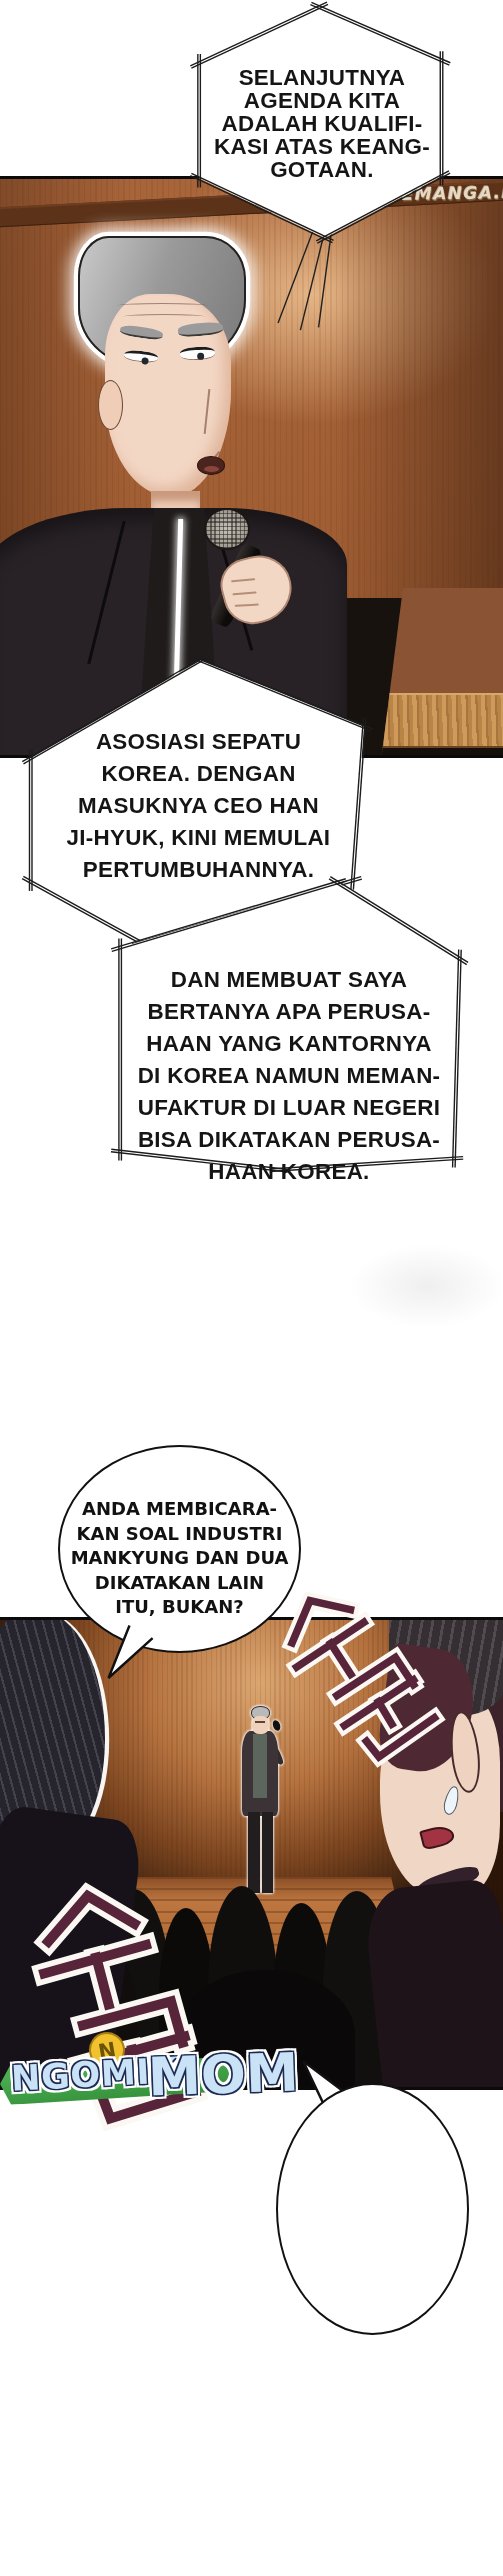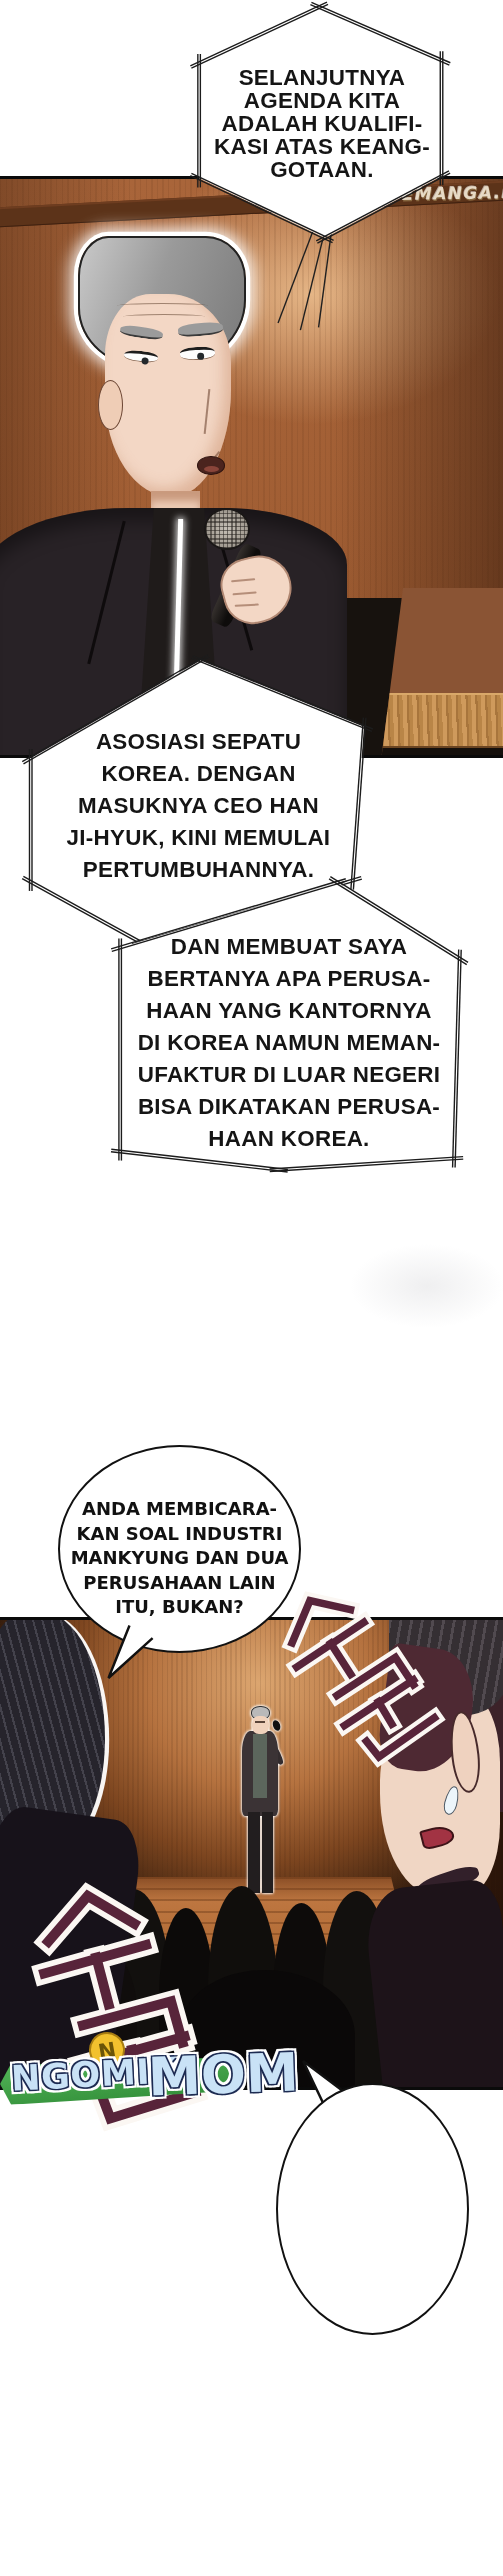--- a/index.html
+++ b/index.html
@@ -79,21 +79,21 @@
   .wm-top{left:402px;top:183px;z-index:2;font-weight:700;font-style:italic;font-size:17px;
     letter-spacing:1.4px;color:#efe3cf;font-family:"DejaVu Sans",sans-serif;
     text-shadow:0.7px 1.4px 0 #8a6a42,-0.7px -0.7px 0 rgba(255,255,255,.6);transform:rotate(-1deg);opacity:.95;}
 
   
   #hexes{left:0;top:0;width:503px;height:1202px;z-index:3;pointer-events:none;}
   .hextext{z-index:4;font-family:"Liberation Sans",sans-serif;font-weight:700;color:#151515;
     text-align:center;white-space:pre-line;letter-spacing:0.3px;}
   #b1t{left:201px;top:66px;width:242px;font-size:22.4px;line-height:23px;}
   #b2t{left:34px;top:726px;width:329px;font-size:22.4px;line-height:32px;}
-  #b3t{left:121px;top:931px;width:336px;font-size:22.4px;line-height:32px;}
+  #b3t{left:121px;top:964px;width:336px;font-size:22.4px;line-height:32px;}
 
   
   .round{background:#fff;border:2.8px solid #111;border-radius:50%;}
   #b4{left:58px;top:1445px;width:243px;height:208px;z-index:5;}
   #b5{left:276px;top:2083px;width:193px;height:252px;z-index:7;}
   .roundtext{z-index:8;font-family:"DejaVu Sans",sans-serif;font-weight:700;color:#111;
     text-align:center;white-space:pre-line;}
   #b4t{left:65px;top:1497px;width:229px;font-size:18px;line-height:24.5px;z-index:6;}
   #b5t{left:280px;top:2123px;width:186px;font-size:18px;line-height:35px;}
   .tail{overflow:visible;pointer-events:none;}
@@ -345,21 +345,21 @@
     <div id="logo-mom" class="logotxt">MOM</div>
   </div>
 
   <svg id="b4tail" class="tail" xmlns="http://www.w3.org/2000/svg" viewBox="0 0 120 110" width="84" height="77">
     <path d="M45,15 L15,90 L78,33" fill="#fff" stroke="#111" stroke-width="3.5"></path>
   </svg>
   <div id="b4" class="round"></div>
   <div id="b4t" class="roundtext">ANDA MEMBICARA-
 KAN SOAL INDUSTRI
 MANKYUNG DAN DUA
-PERUSAHAAN LAIN
+DIKATAKAN LAIN
 ITU, BUKAN?</div>
 
   <svg id="b5tail" class="tail" xmlns="http://www.w3.org/2000/svg" viewBox="0 0 100 100" width="70" height="70">
     <path d="M45,80 L13,13 L77,61" fill="#fff" stroke="#111" stroke-width="3.5"></path>
   </svg>
   <div id="b5" class="round"></div>
 
 </div>
 
 

